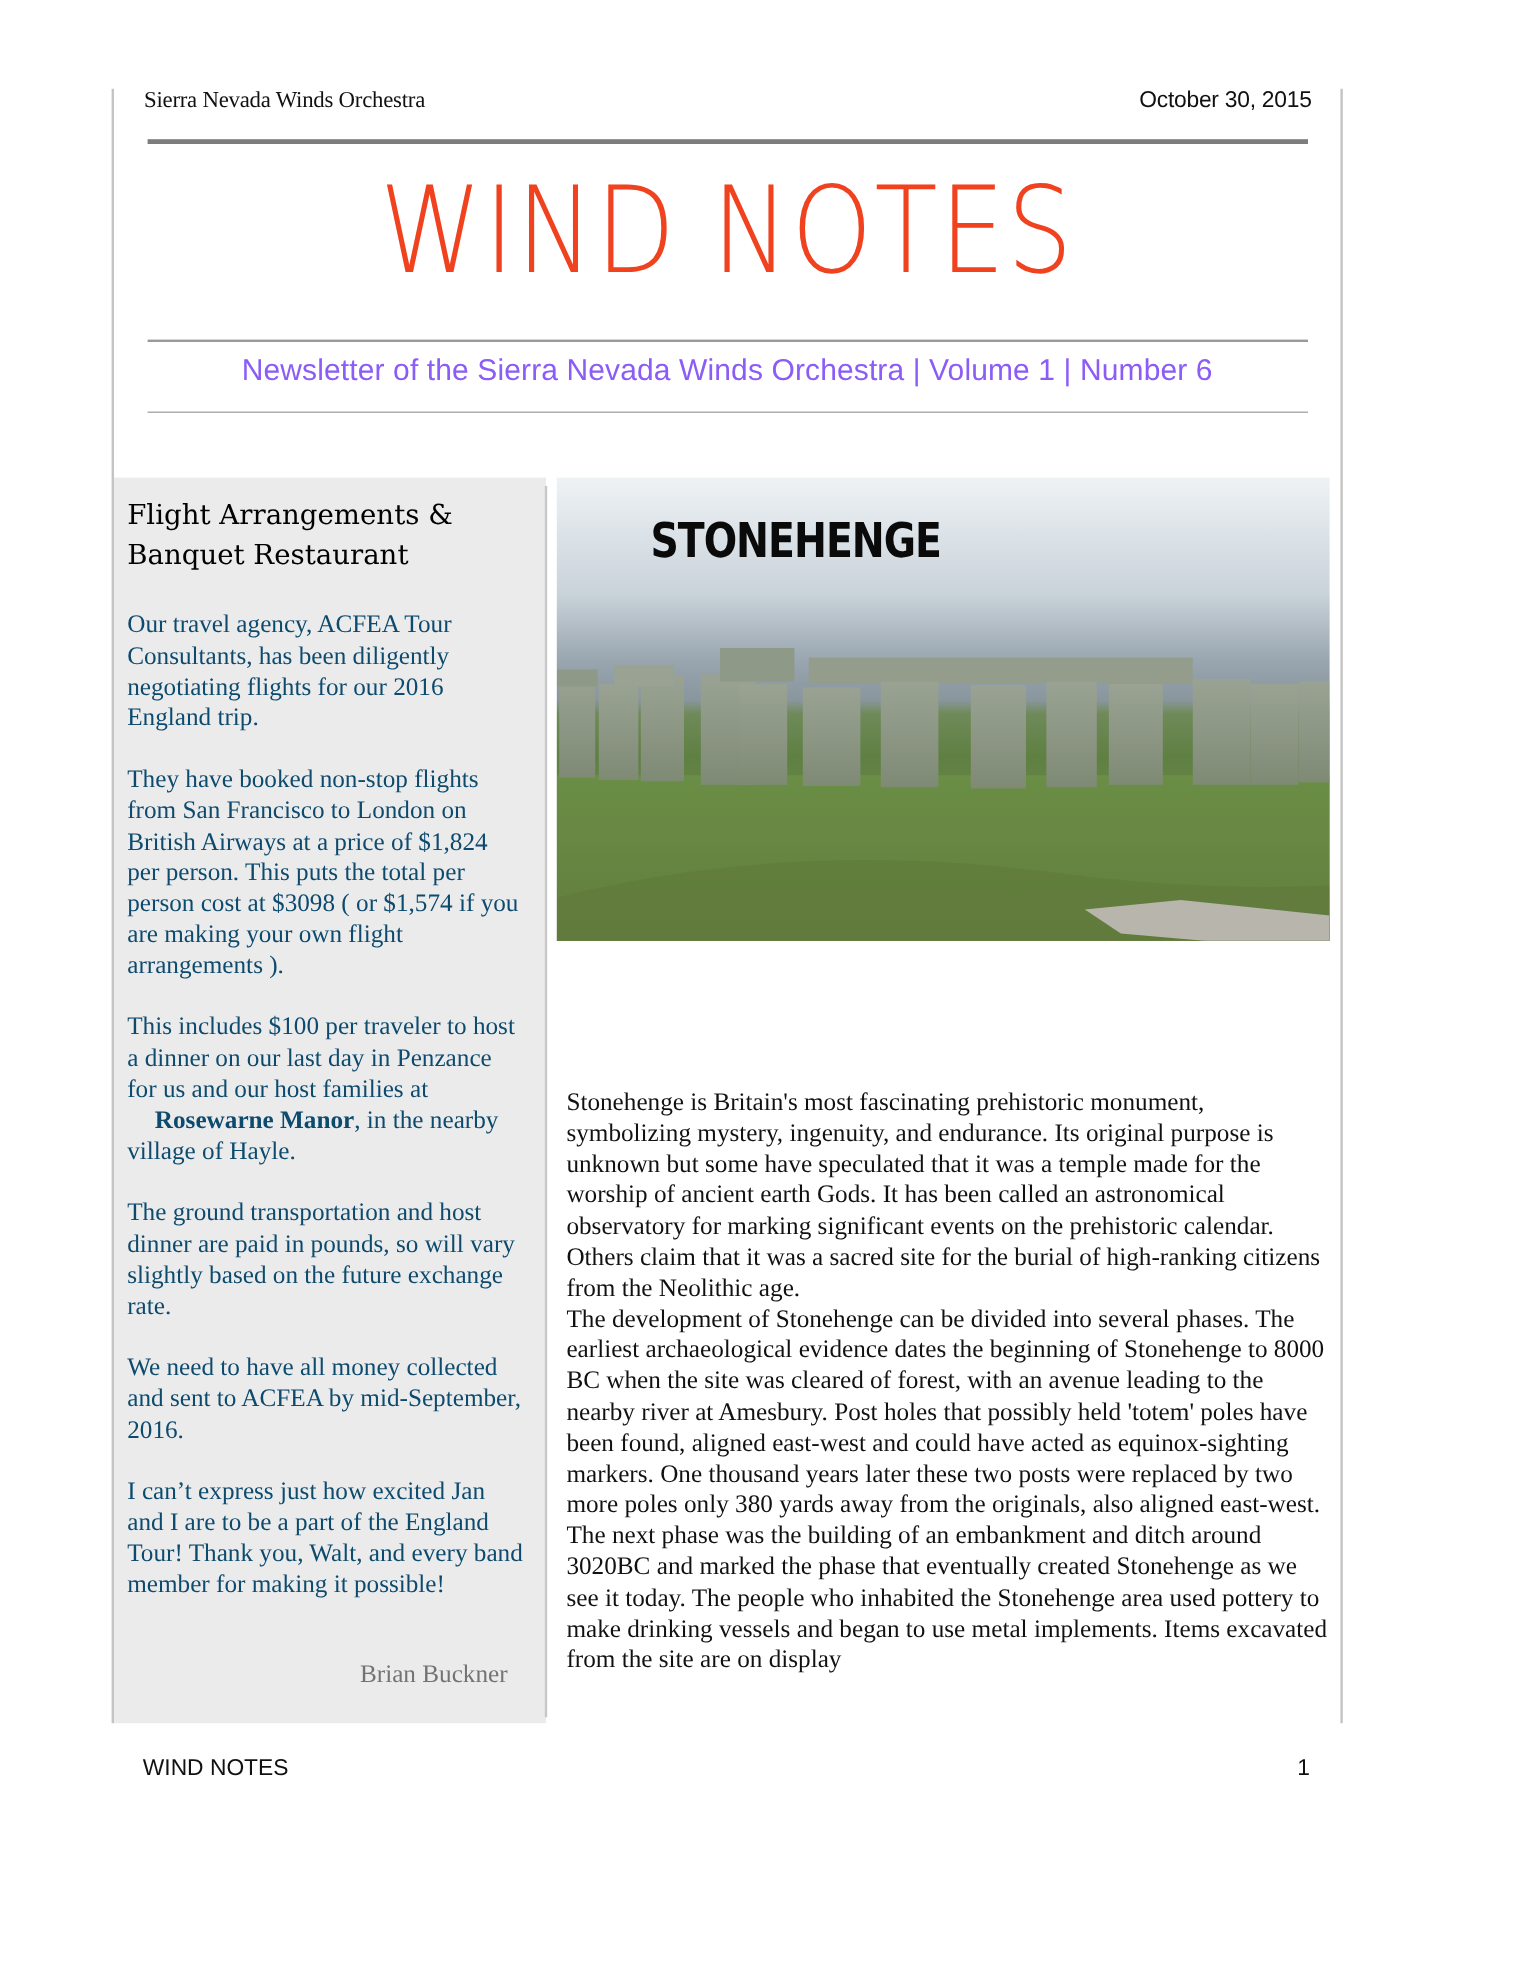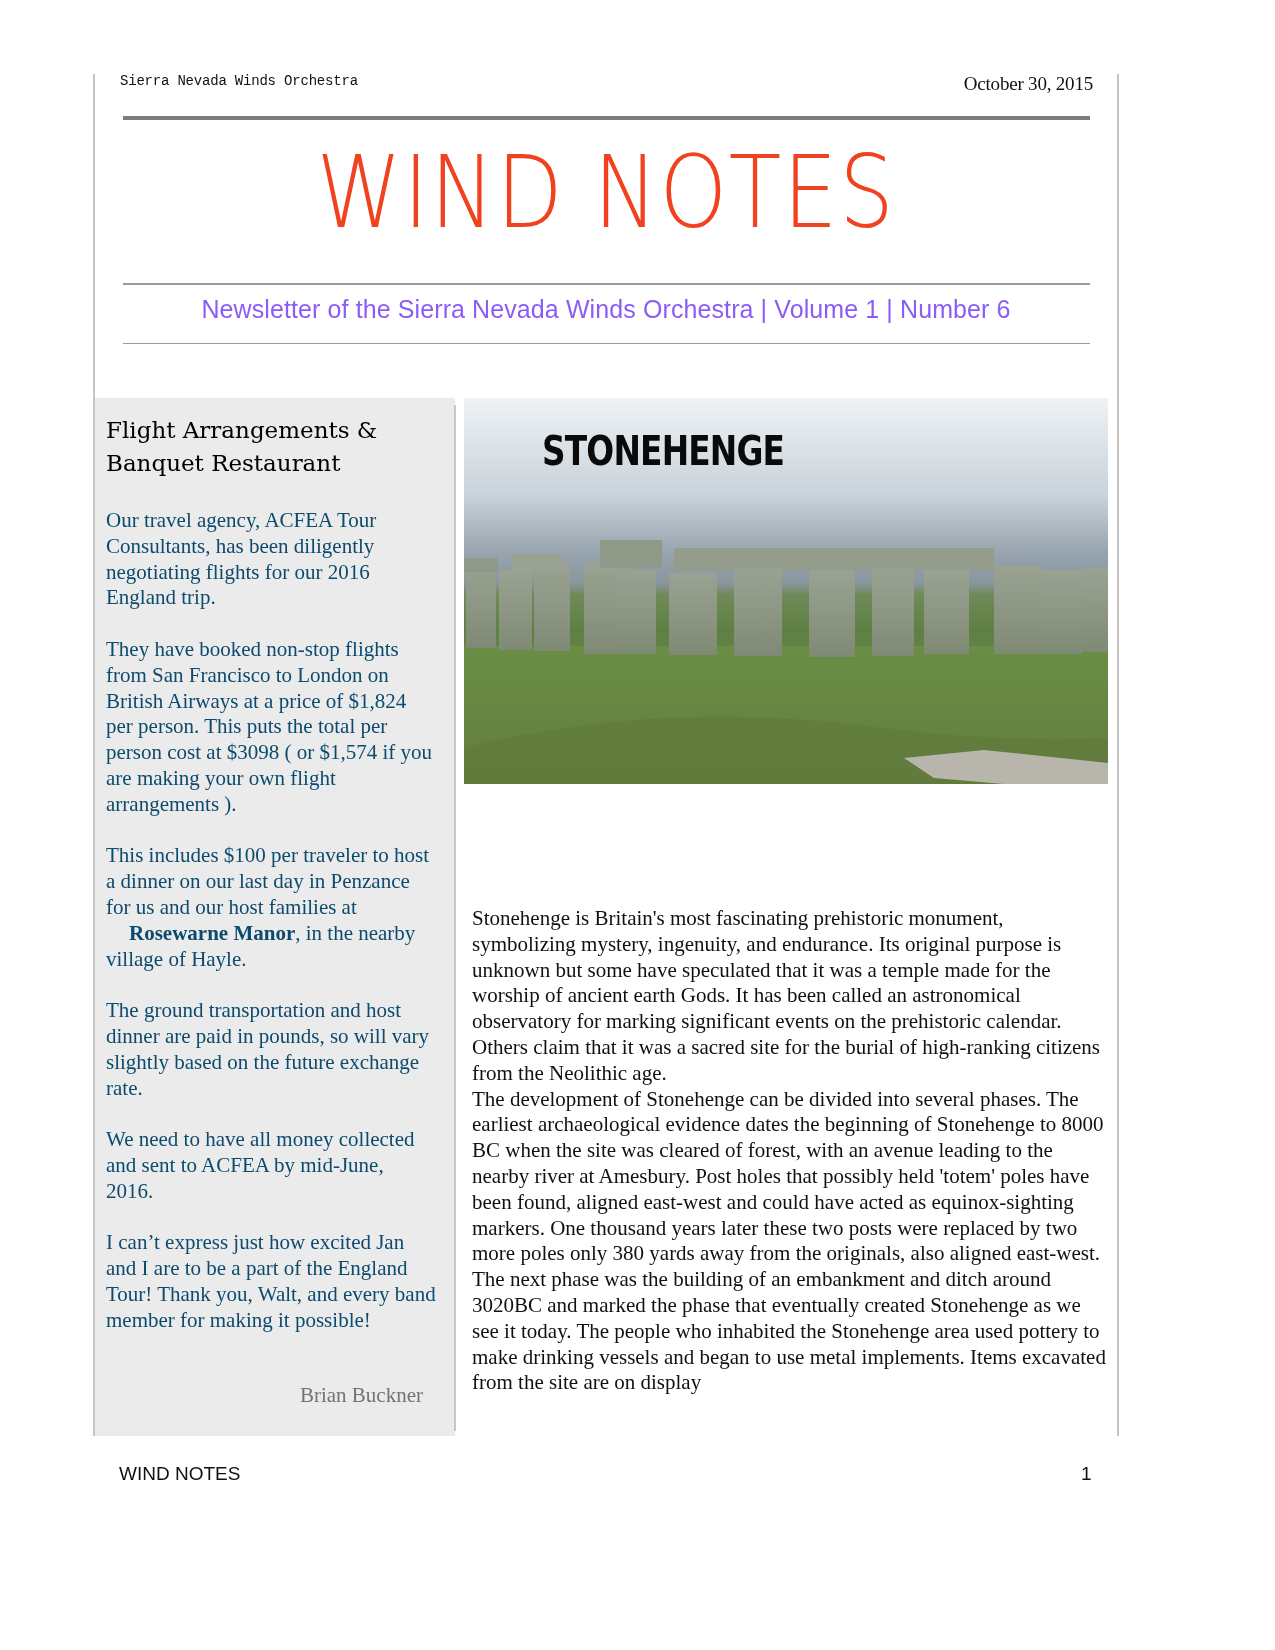--- a/index.html
+++ b/index.html
@@ -1,22 +1,22 @@
 <!DOCTYPE html>
 <html><head>
 <meta charset="utf-8">
 <style>
   html, body { margin: 0; padding: 0; background: #ffffff; }
   body { width: 1275px; height: 1650px; position: relative; overflow: hidden; }
 
   .page-frame-left { position: absolute; left: 93px; top: 74px; width: 2px; height: 1362px; background: #c4c4c4; }
   .page-frame-right { position: absolute; left: 1117px; top: 74px; width: 2px; height: 1362px; background: #c4c4c4; }
 
-  .header-left { position: absolute; left: 120px; top: 73px; font-family: Liberation Mono, monospace; font-size: 14px; color: #111; letter-spacing: -0.2px; }
-  .header-right { position: absolute; right: 182px; top: 73px; font-family: Liberation Serif, serif; font-size: 19px; color: #111; letter-spacing: -0.2px; }
+  .header-left { position: absolute; left: 120px; top: 73px; font-family: Liberation Serif, serif; font-size: 19px; color: #111; letter-spacing: -0.2px; }
+  .header-right { position: absolute; right: 182px; top: 73px; font-family: Liberation Sans, sans-serif; font-size: 19px; color: #111; letter-spacing: -0.2px; }
   .rule-thick { position: absolute; left: 123px; top: 116px; width: 967px; height: 4px; background: #7d7d7d; }
 
   .masthead { position: absolute; left: 0; top: 138px; width: 1212px; text-align: center; font-family: "DejaVu Sans", sans-serif; font-weight: 200; font-size: 100px; line-height: 110px; color: #f0421e; letter-spacing: 2px; transform: scaleX(0.86); transform-origin: center; }
   .rule-thin-1 { position: absolute; left: 123px; top: 283px; width: 967px; height: 2px; background: #9a9a9a; }
   .subtitle { position: absolute; left: 0; top: 295px; width: 1212px; text-align: center; font-family: "Liberation Sans", sans-serif; font-size: 25px; color: #8b5cf6; letter-spacing: 0.1px; }
   .rule-thin-2 { position: absolute; left: 123px; top: 343px; width: 967px; height: 1px; background: #9a9a9a; }
 
   .sidebar { position: absolute; left: 95px; top: 398px; width: 360px; height: 1038px; background: #ebebeb; }
   .sidebar-divider { position: absolute; left: 454px; top: 405px; width: 2px; height: 1026px; background: #c8c8c8; }
   .sidebar-title { position: absolute; left: 106px; top: 414px; width: 330px; font-family: "DejaVu Serif", serif; font-weight: normal; font-size: 23px; line-height: 33px; color: #000; }
@@ -54,21 +54,21 @@
 <div class="sidebar-divider"></div>
 <div class="sidebar-title">
   <div>Flight Arrangements &amp;</div>
   <div>Banquet Restaurant</div>
 </div>
 <div class="sidebar-body">
   <p>Our travel agency, ACFEA Tour Consultants, has been diligently negotiating flights for our 2016 England trip.</p>
   <p>They have booked non-stop flights from San Francisco to London on British Airways at a price of $1,824 per person. This puts the total per person cost at $3098 ( or $1,574 if you are making your own flight arrangements ).</p>
   <p><span>This includes $100 per traveler to host a dinner on our last day in Penzance for us and our host families at </span><b>Rosewarne Manor</b><span>, in the nearby village of  Hayle.</span></p>
   <p>The ground transportation and host dinner are paid in pounds, so will vary slightly based on the future exchange rate.</p>
-  <p>We need to have all money collected and sent to ACFEA by mid-June, 2016.</p>
+  <p>We need to have all money collected and sent to ACFEA by mid-September, 2016.</p>
   <p>I can’t express just how excited Jan and I are to be a part of the England Tour! Thank you, Walt, and every band member for making it possible!</p>
 </div>
 <div class="signature">Brian Buckner</div>
 
 <div class="photo">
   <svg width="644" height="485" viewBox="0 0 644 485">
     <defs>
       <linearGradient id="stone" x1="0" y1="0" x2="0" y2="1">
         <stop offset="0" stop-color="#9aa393"></stop>
         <stop offset="1" stop-color="#7f8a75"></stop>

